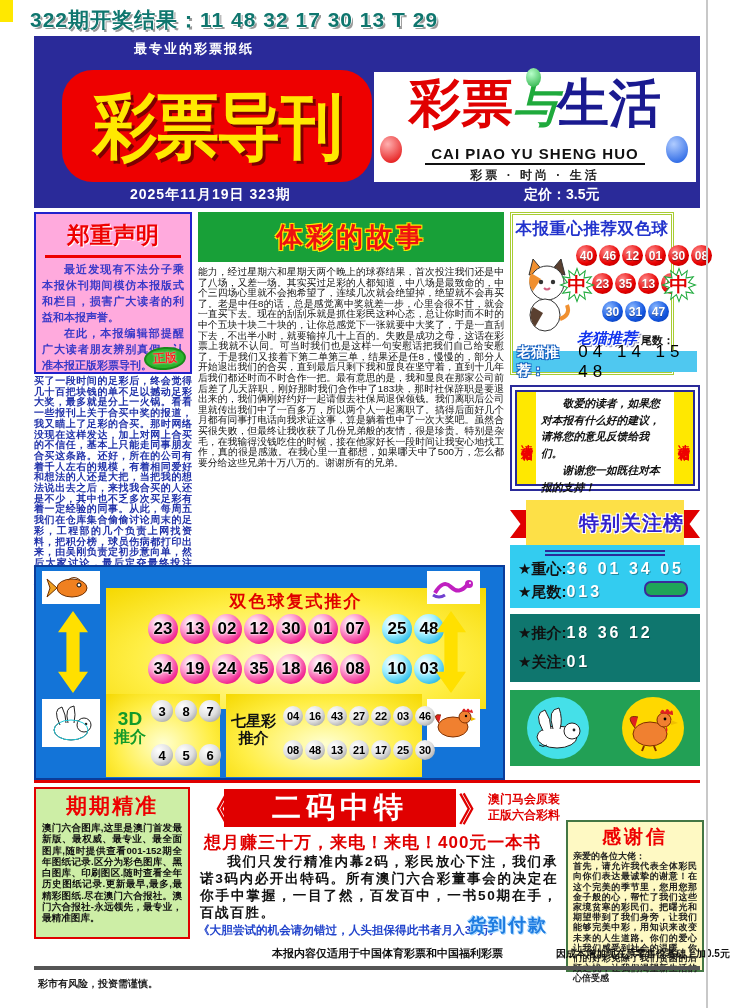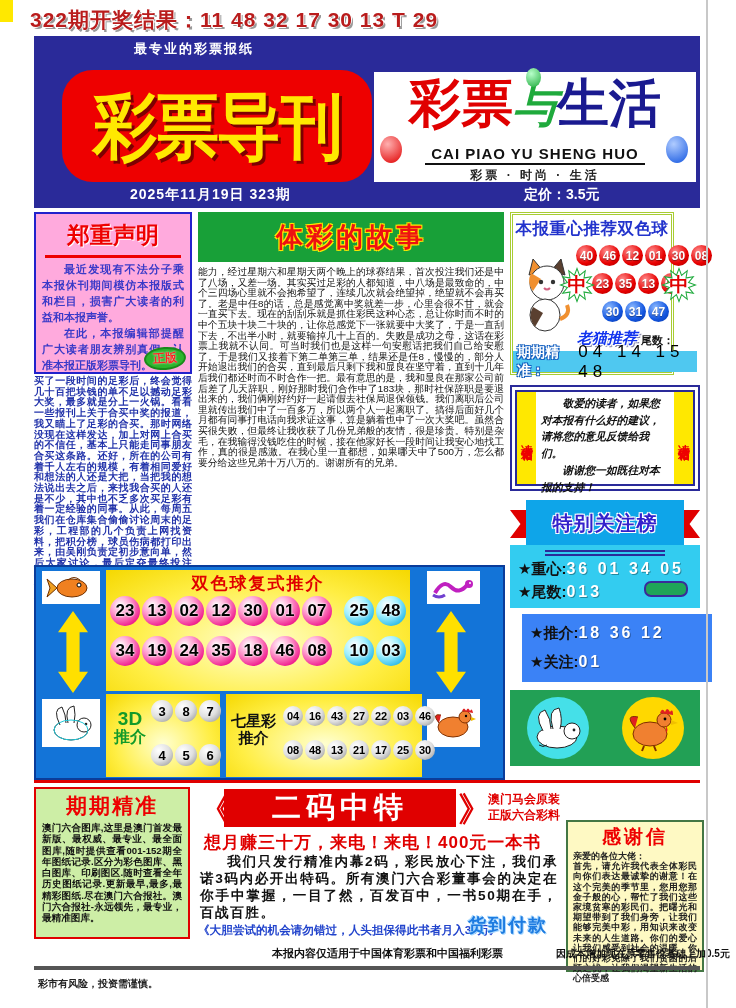--- a/index.html
+++ b/index.html
@@ -3,21 +3,21 @@
 <meta charset="utf-8">
 <style>
   html,body{margin:0;padding:0;background:#fff;}
   #page{position:relative;width:736px;height:1008px;background:#ffffff;overflow:hidden;
         font-family:"Liberation Sans","DejaVu Sans",sans-serif;}
   .abs{position:absolute;}
   .preline{white-space:pre-line;}
   .jcn{text-align:justify;}
   
   #corner{left:0;top:0;width:13px;height:22px;background:#ffe800;}
-  #result-line{left:30px;top:6px;font-size:21px;font-weight:900;color:#b91c1c;letter-spacing:1px;
+  #result-line{left:30px;top:6px;font-size:21px;font-weight:900;color:#0f766e;letter-spacing:1px;
     text-shadow:-1px -1px 0 #fff,1px -1px 0 #fff,-1px 1px 0 #fff,2px 2px 0 #9a9a9a;}
   
   #masthead{left:34px;top:36px;width:666px;height:172px;background:#2a2a99;}
   #tagline{left:100px;top:4px;color:#fff;font-size:13px;font-weight:700;letter-spacing:2px;}
   #paper-box{left:28px;top:34px;width:310px;height:112px;background:#ee0000;display:flex;align-items:center;justify-content:center;border-radius:31px;}
   #paper-name{font-size:64px;font-weight:900;color:#ffe800;letter-spacing:-2px;text-shadow:3px 3px 0 #7d0000;transform:scaleY(1.12);}
   #logo-box{left:340px;top:36px;width:322px;height:110px;background:#ffffff;text-align:center;}
   #logo-line{margin-top:2px;line-height:58px;white-space:nowrap;}
   .logo-cp{font-size:52px;font-weight:900;color:#e00000;}
   .logo-yu{font-size:44px;font-weight:900;color:#1faa3c;font-style:italic;}
@@ -49,21 +49,21 @@
   #band{left:34px;top:565px;width:471px;height:215px;background:#1374d8;border:2px solid #0a3c9a;box-sizing:border-box;}
   .white-pic{background:#fff;display:flex;align-items:center;justify-content:center;}
   #fish-box{left:6px;top:4px;width:58px;height:33px;}
   #rabbit-box{left:6px;top:132px;width:58px;height:48px;}
   #dragon-box{left:391px;top:4px;width:53px;height:33px;}
   #rooster-box{left:391px;top:132px;width:53px;height:48px;}
   .v-arrow{background:#ffe000;}
   #arrow-left{left:22px;top:44px;width:30px;height:82px;clip-path:polygon(50% 0,100% 26%,72% 26%,72% 74%,100% 74%,50% 100%,0 74%,28% 74%,28% 26%,0 26%);filter:drop-shadow(1px 1px 0 #c04000);}
   #arrow-right{left:400px;top:44px;width:30px;height:82px;clip-path:polygon(50% 0,100% 26%,72% 26%,72% 74%,100% 74%,50% 100%,0 74%,28% 74%,28% 26%,0 26%);filter:drop-shadow(1px 1px 0 #c04000);}
   .yellow-box{background:radial-gradient(ellipse at 50% 60%,#ffffd0 0%,#ffee44 60%,#f5d800 100%);}
-  #fushi-box{left:70px;top:3px;width:304px;height:121px;}
+  #fushi-box{left:70px;top:21px;width:380px;height:121px;}
   #fushi-title{text-align:center;font-size:17px;font-weight:900;color:#e00000;letter-spacing:2px;margin-top:2px;}
   .ball{display:inline-flex;align-items:center;justify-content:center;border-radius:50%;font-weight:900;color:#000;}
   .b31{width:30px;height:30px;font-size:17px;margin:1px;text-shadow:0 0 2px #fff,0 0 2px #fff;}
   .pink{background:radial-gradient(circle at 35% 30%,#ffffff 0%,#ff9fd0 35%,#f0218f 75%,#c00060 100%);}
   .cyanb{background:radial-gradient(circle at 35% 30%,#ffffff 0%,#9ff0ff 40%,#27b8e8 80%,#128ab8 100%);}
   .silver{background:radial-gradient(circle at 35% 30%,#ffffff 0%,#e0e0e0 50%,#8a8a8a 100%);}
   .ball-row{display:flex;justify-content:center;align-items:center;}
   .gap{width:10px;}
   #box-3d{left:70px;top:127px;width:114px;height:83px;}
   #label-3d{left:8px;top:16px;color:#129a2a;font-weight:900;line-height:18px;font-size:19px;text-align:center;}
@@ -98,33 +98,33 @@
     text-shadow:-1px -1px 0 #1560c0,1px -1px 0 #1560c0,-1px 1px 0 #1560c0,1px 1px 0 #1560c0;}
   #jingling-vals{color:#000;font-weight:400;font-size:17px;letter-spacing:5px;margin-left:4px;}
   #reader{left:510px;top:385px;width:190px;height:106px;background:#fff;border:2px solid #2a2a99;
     box-shadow:inset 0 0 0 3px #fff,inset 0 0 0 5px #2a2a99;box-sizing:border-box;display:flex;}
   .reader-side{width:19px;background:#ffe800;display:flex;align-items:center;justify-content:center;margin:5px;
     writing-mode:vertical-rl;text-orientation:upright;color:#ee0000;font-weight:900;font-size:12px;letter-spacing:2px;}
   #reader-text{flex:1;margin:8px 0;font-family:"Liberation Serif","DejaVu Serif",serif;font-style:italic;
     font-size:10.8px;font-weight:700;line-height:1.55;color:#111;}
   #reader-text p{margin:0;text-indent:2em;}
   #ribbon{left:510px;top:498px;width:190px;height:46px;}
-  #ribbon-mid{left:16px;top:2px;width:158px;height:46px;background:#0ea5e9;display:flex;align-items:center;justify-content:center;}
+  #ribbon-mid{left:16px;top:2px;width:158px;height:46px;background:#fde047;display:flex;align-items:center;justify-content:flex-end;}
   #ribbon-mid span{color:#3322cc;font-weight:900;font-size:20px;letter-spacing:1px;
     text-shadow:-1px -1px 0 #fff,1px -1px 0 #fff,-1px 1px 0 #fff,1px 1px 0 #fff;}
   .ribbon-tail{position:absolute;top:12px;width:30px;height:28px;background:#e00000;}
   #tail-l{left:0;clip-path:polygon(0 0,100% 0,100% 100%,0 100%,35% 50%);}
   #tail-r{right:0;clip-path:polygon(0 0,100% 0,65% 50%,100% 100%,0 100%);}
   #focus-cyan{left:510px;top:545px;width:190px;height:63px;background:#33ccf0;}
   .dline{width:120px;margin:0 auto;border-top:2px solid #2a2a99;}
   #focus-cyan .dline.first{margin-top:5px;margin-bottom:2px;}
   .focus-line{margin:4px 0 0 8px;font-size:15px;font-weight:900;color:#111;}
   .focus-line .val{color:#fff;font-size:16px;letter-spacing:3px;text-shadow:1px 1px 0 #00000055;}
   #green-btn{right:12px;top:36px;width:40px;height:12px;background:#1fa558;border:2px solid #3a2a99;border-radius:7px;}
-  #focus-magenta{left:510px;top:614px;width:190px;height:68px;background:#3b82f6;margin-left:12px;}
+  #focus-magenta{left:510px;top:614px;width:190px;height:68px;background:#0f766e;}
   #focus-magenta .focus-line{margin-top:10px;}
   #animals{left:510px;top:690px;width:190px;height:76px;background:#22a055;display:flex;align-items:center;justify-content:space-around;}
   .zodiac{width:62px;height:62px;border-radius:50%;display:flex;align-items:center;justify-content:center;}
   #zo-rabbit{background:#45e0e8;}
   #zo-rooster{background:#ffd800;}
   
   #bottom-row{left:34px;top:780px;width:666px;height:160px;border-top:3px solid #e00000;box-sizing:border-box;}
   #bl-box{left:0;top:4px;width:156px;height:152px;background:#cdeea6;border:2px solid #e00000;box-sizing:border-box;}
   #bl-title{text-align:center;color:#ee0000;font-weight:900;font-size:21px;margin-top:3px;letter-spacing:2px;}
   #bl-body{padding:2px 6px;font-size:9.6px;line-height:11.3px;color:#111;font-weight:600;}
@@ -347,21 +347,21 @@
       </div>
     <div class="abs burst" id="burst-l">
         <span>中</span>
       </div>
     <div class="abs burst" id="burst-r">
         <span>中</span>
       </div>
     <div class="abs" id="laomao">老猫推荐</div>
     <div class="abs" id="weishu"><span>尾数：</span><b>0134689</b></div>
     <div class="abs" id="jingling-bar">
-      <span id="jingling-label">期期精准：</span>
+      <span id="jingling-label">老猫推荐：</span>
       <span id="jingling-vals">04 14 15 48</span>
     </div>
   </div>
 
   <div class="abs" id="reader">
     <div class="reader-side">读者信箱</div>
     <div id="reader-text">
       <p>敬爱的读者，如果您对本报有什么好的建议，请将您的意见反馈给我们。</p>
       <p>谢谢您一如既往对本报的支持！</p>
     </div>

